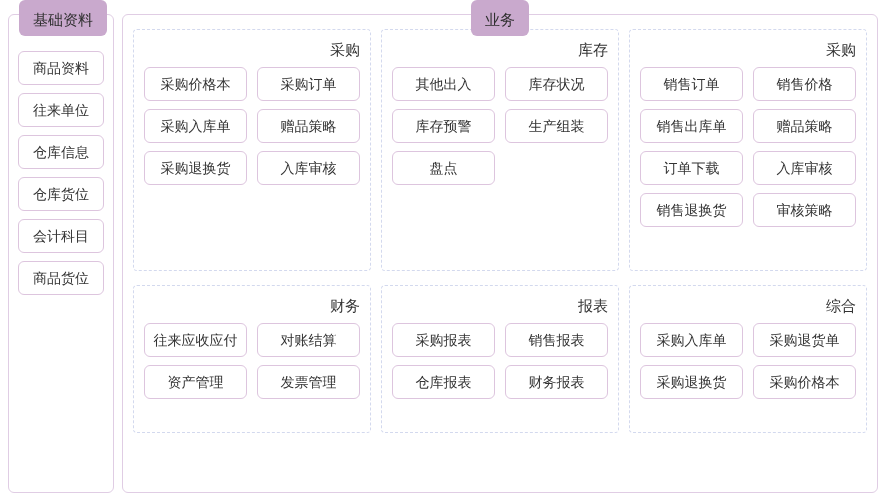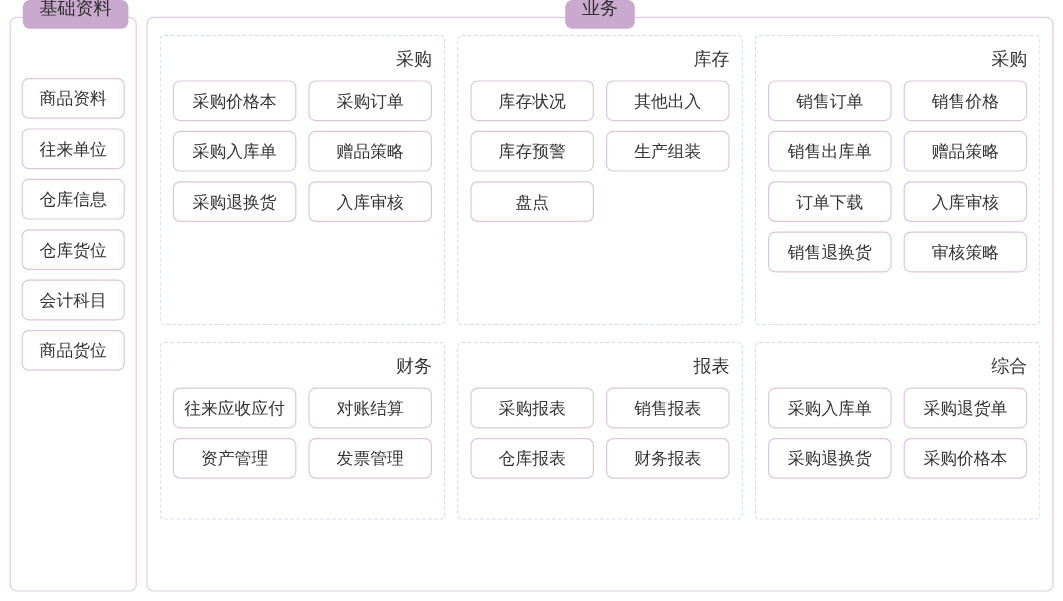--- a/index.html
+++ b/index.html
@@ -34,38 +34,38 @@
     box-sizing: border-box;
   }
   .panel-legend {
     position: absolute;
     top: -15px;
     background: #c9a9cd;
     color: #2f2f2f;
     border-radius: 6px;
     font-size: 15px;
     line-height: 1;
-    padding: 0 14px 9px 14px;
+    padding: 12px 14px 9px 14px;
     white-space: nowrap;
   }
 
   
   .sidebar {
     width: 106px;
     flex: 0 0 106px;
     padding: 36px 9px 10px 9px;
   }
   .sidebar .panel-legend {
     left: 10px;
   }
   .sidebar-items {
     display: flex;
     flex-direction: column;
     gap: 8px;
-    margin-top: 14px;
+    margin-top: 0;
   }
 
   
   .tile {
     border: 1px solid #ddc5de;
     border-radius: 6px;
     background: #ffffff;
     color: #333333;
     font-size: 14px;
     line-height: 1;
@@ -148,22 +148,22 @@
             <div class="tile">采购订单</div>
             <div class="tile">采购入库单</div>
             <div class="tile">赠品策略</div>
             <div class="tile">采购退换货</div>
             <div class="tile">入库审核</div>
           </div>
         </div>
         <div class="group">
           <div class="group-title">库存</div>
           <div class="group-items">
+            <div class="tile">其他出入</div>
             <div class="tile">库存状况</div>
-            <div class="tile">其他出入</div>
             <div class="tile">库存预警</div>
             <div class="tile">生产组装</div>
             <div class="tile">盘点</div>
           </div>
         </div>
         <div class="group">
           <div class="group-title">采购</div>
           <div class="group-items">
             <div class="tile">销售订单</div>
             <div class="tile">销售价格</div>

